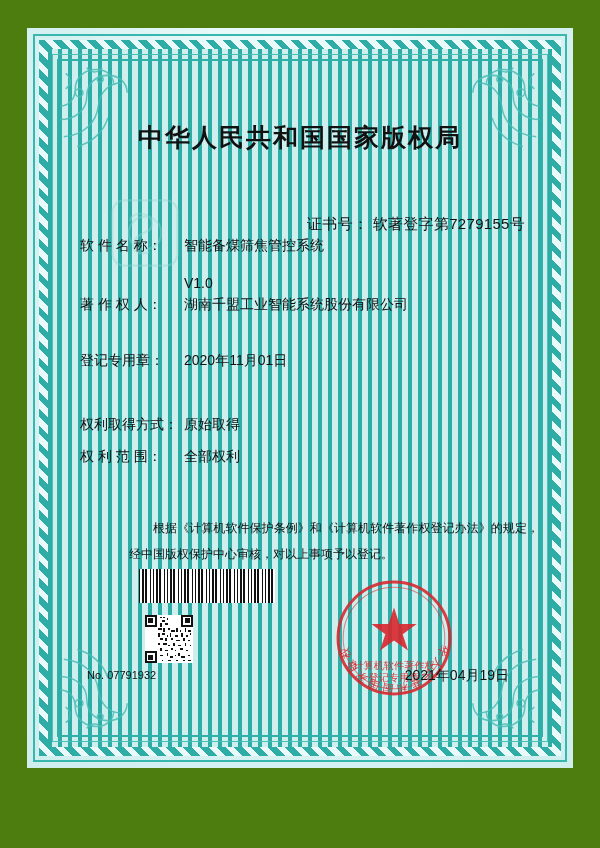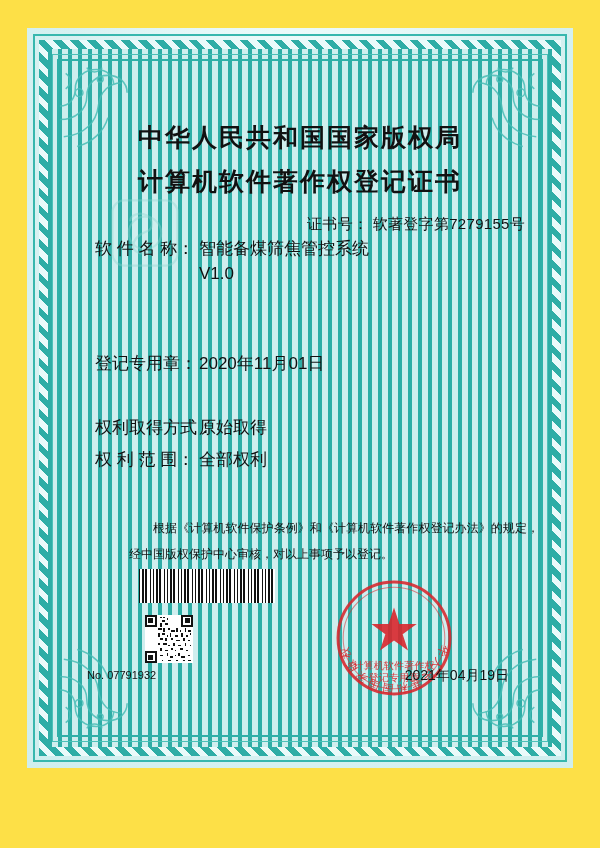--- a/index.html
+++ b/index.html
@@ -14,21 +14,21 @@
     position: relative;
     overflow: hidden;
   }
 
   
   .cert-page {
     position: absolute;
     left: 0; top: 0;
     width: 600px;
     height: 848px;
-    background: #fde047;
+    background: #4d7c0f;
   }
 
   
   .cert-bg {
     position: absolute;
     left: 27px; top: 28px;
     width: 546px;
     height: 740px;
     background: #ddf3f3;
     background:
@@ -125,37 +125,37 @@
   .cert-no {
     position: absolute;
     right: 18px; top: 156px;
     font-size: 15px;
     color: #111;
     letter-spacing: .3px;
   }
 
   .field {
     position: absolute;
-    left: 38px;
-    font-size: 17px;
+    left: 23px;
+    font-size: 14px;
     color: #111;
     white-space: nowrap;
   }
   .field .lbl {
     display: inline-block;
     width: 104px;
     letter-spacing: 0;
   }
   .field .val {
     display: inline-block;
   }
   .field .val2 {
     display: block;
     margin-left: 104px;
-    margin-top: 4px;
+    margin-top: 20px;
   }
 
   .f-name    { top: 178px; }
   .f-owner   { top: 237px; }
   .f-dev     { top: 293px; }
   .f-pub     { top: 325px; }
   .f-acq     { top: 357px; }
   .f-scope   { top: 389px; }
   .f-reg     { top: 421px; }
 
@@ -274,29 +274,31 @@
     <svg viewBox="0 0 100 100" fill="none" stroke="#8fd6d0" stroke-width="3">
       <rect x="6" y="6" width="88" height="88" rx="16"></rect>
       <path d="M30 34 C 30 24 44 22 52 26 C 62 31 62 44 52 48 C 42 52 34 58 34 68 C 34 76 46 80 56 76"></path>
       <circle cx="50" cy="50" r="22"></circle>
     </svg>
   </div>
 
   <div class="content">
 
     <div class="title-main">中华人民共和国国家版权局</div>
-    <div class="title-sub">计算机软件著作权登记证书</div>
 
     <div class="cert-no">证书号： 软著登字第7279155号</div>
 
     <div class="field f-name">
       <span class="lbl">软 件 名 称：</span><span class="val">智能备煤筛焦管控系统</span>
       <span class="val2">V1.0</span>
     </div>
 
+    <div class="field f-owner">
+      <span class="lbl">著 作 权 人：</span><span class="val">湖南千盟工业智能系统股份有限公司</span>
+    </div>
 
     <div class="field f-dev">
       <span class="lbl">登记专用章：</span><span class="val">2020年11月01日</span>
     </div>
 
 
     <div class="field f-acq">
       <span class="lbl">权利取得方式：</span><span class="val">原始取得</span>
     </div>
 

